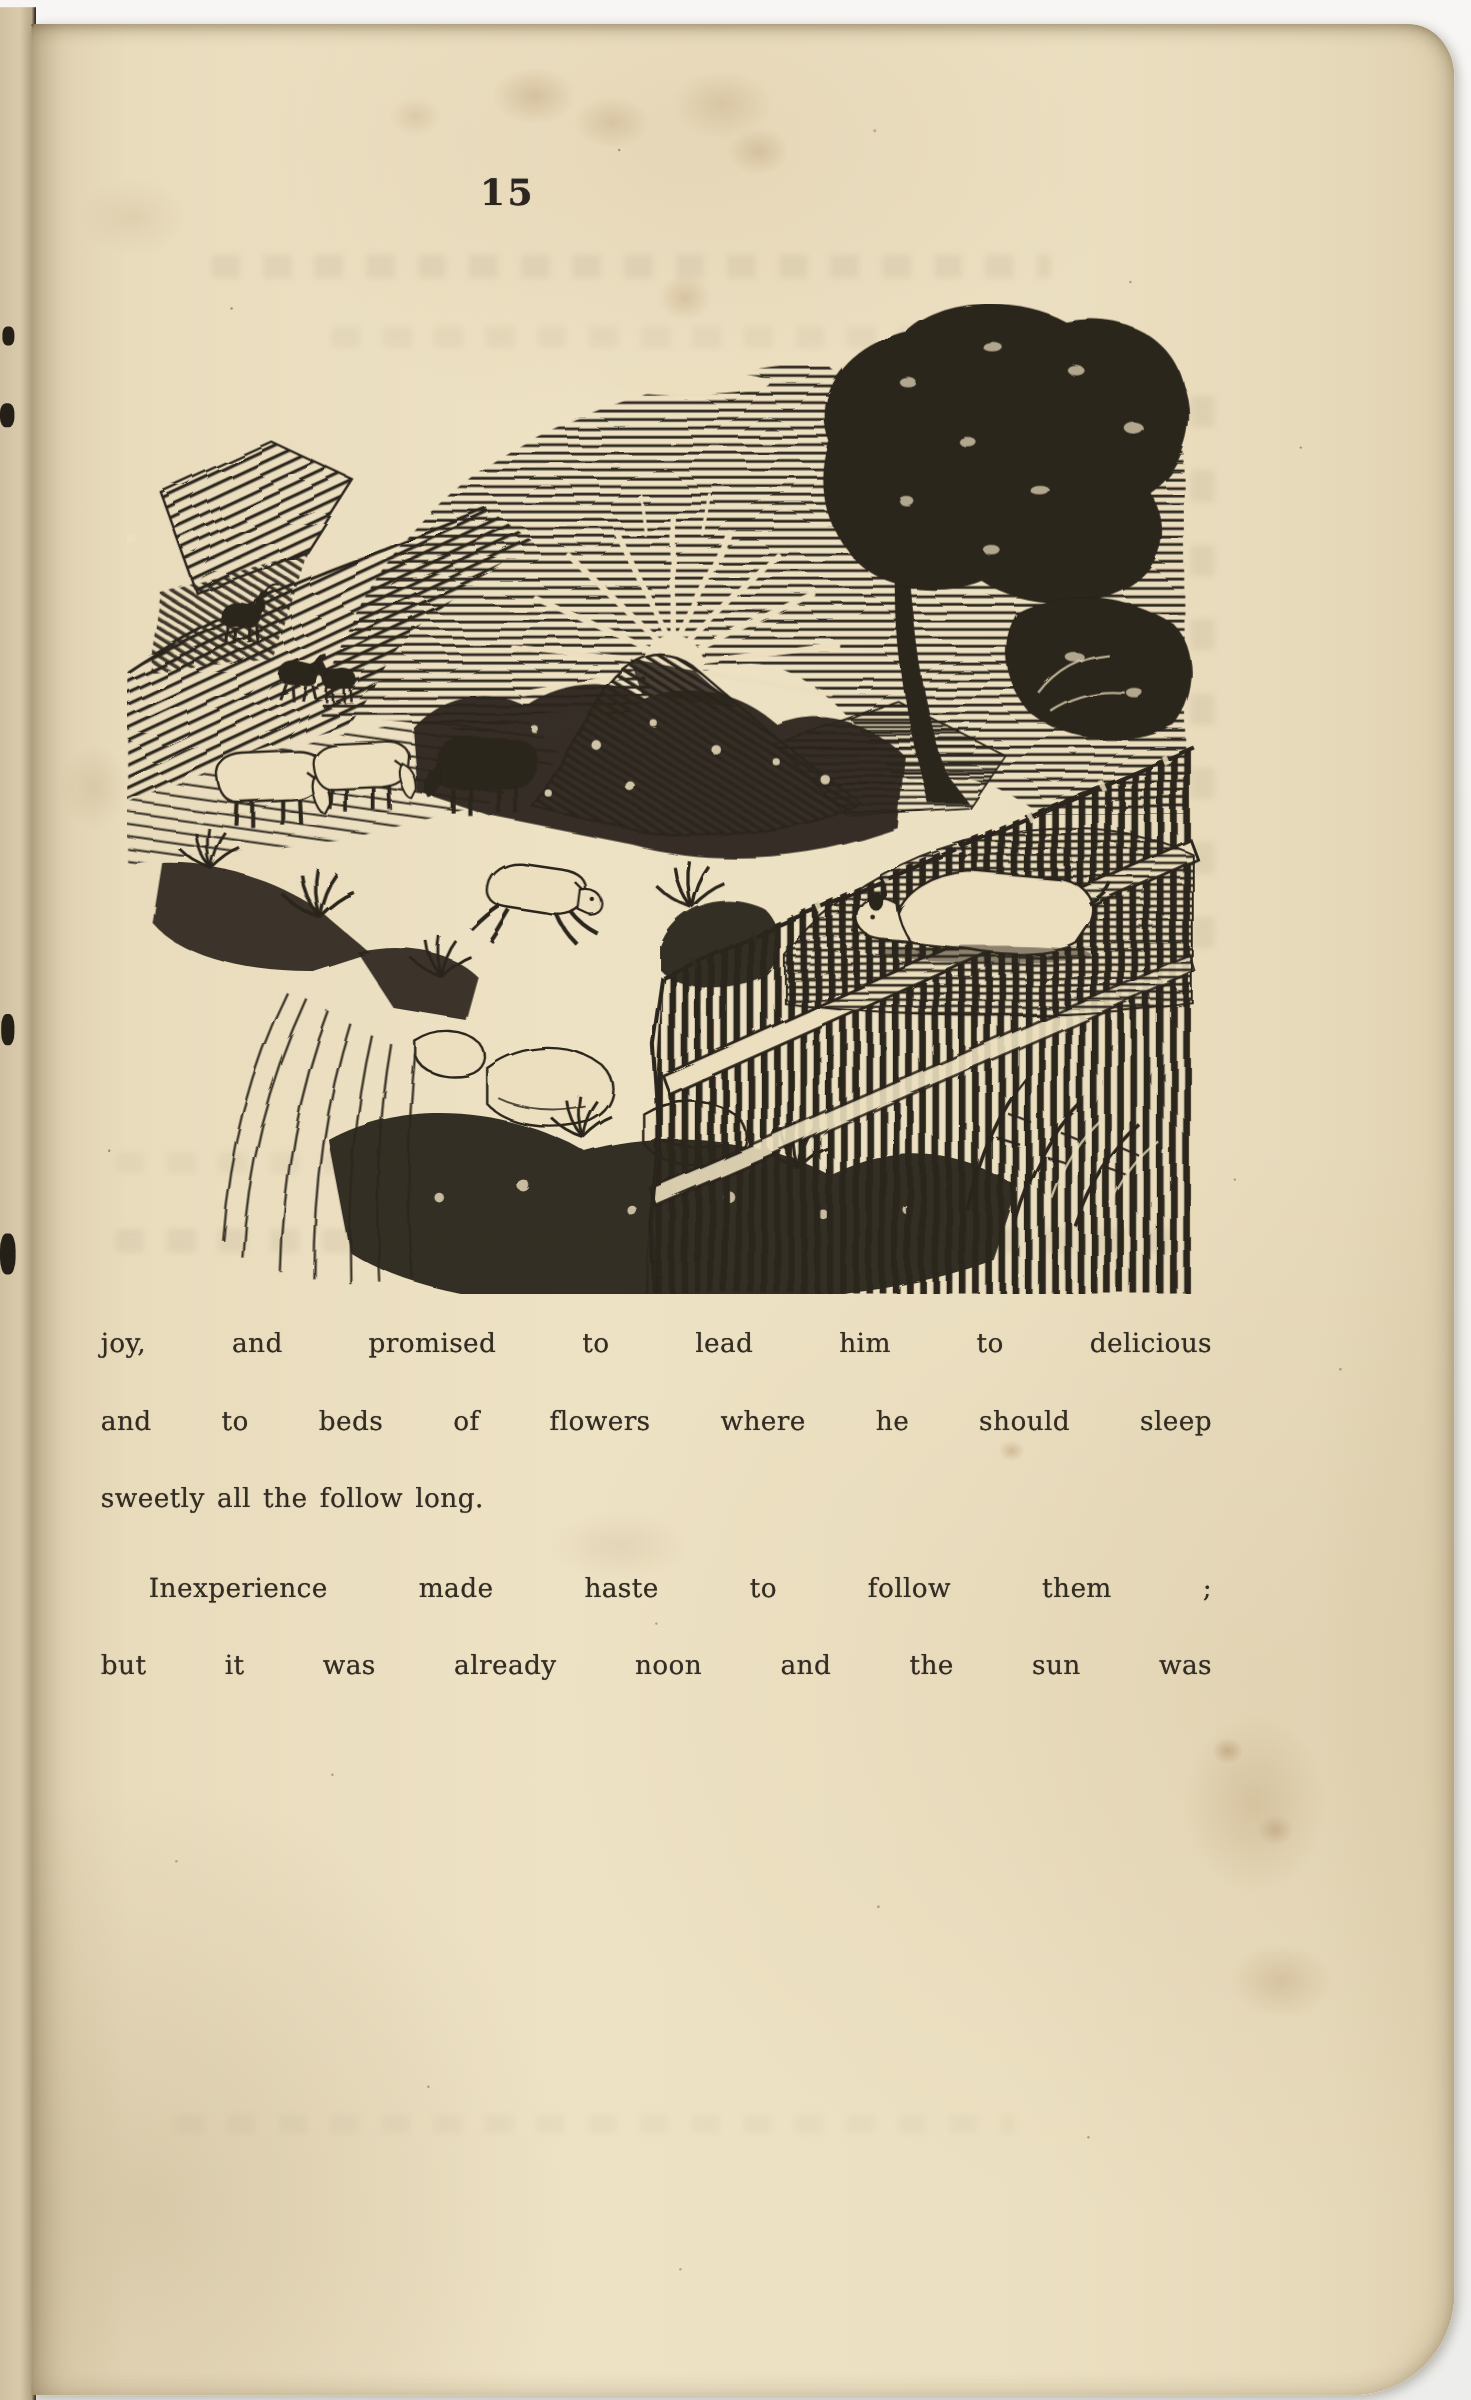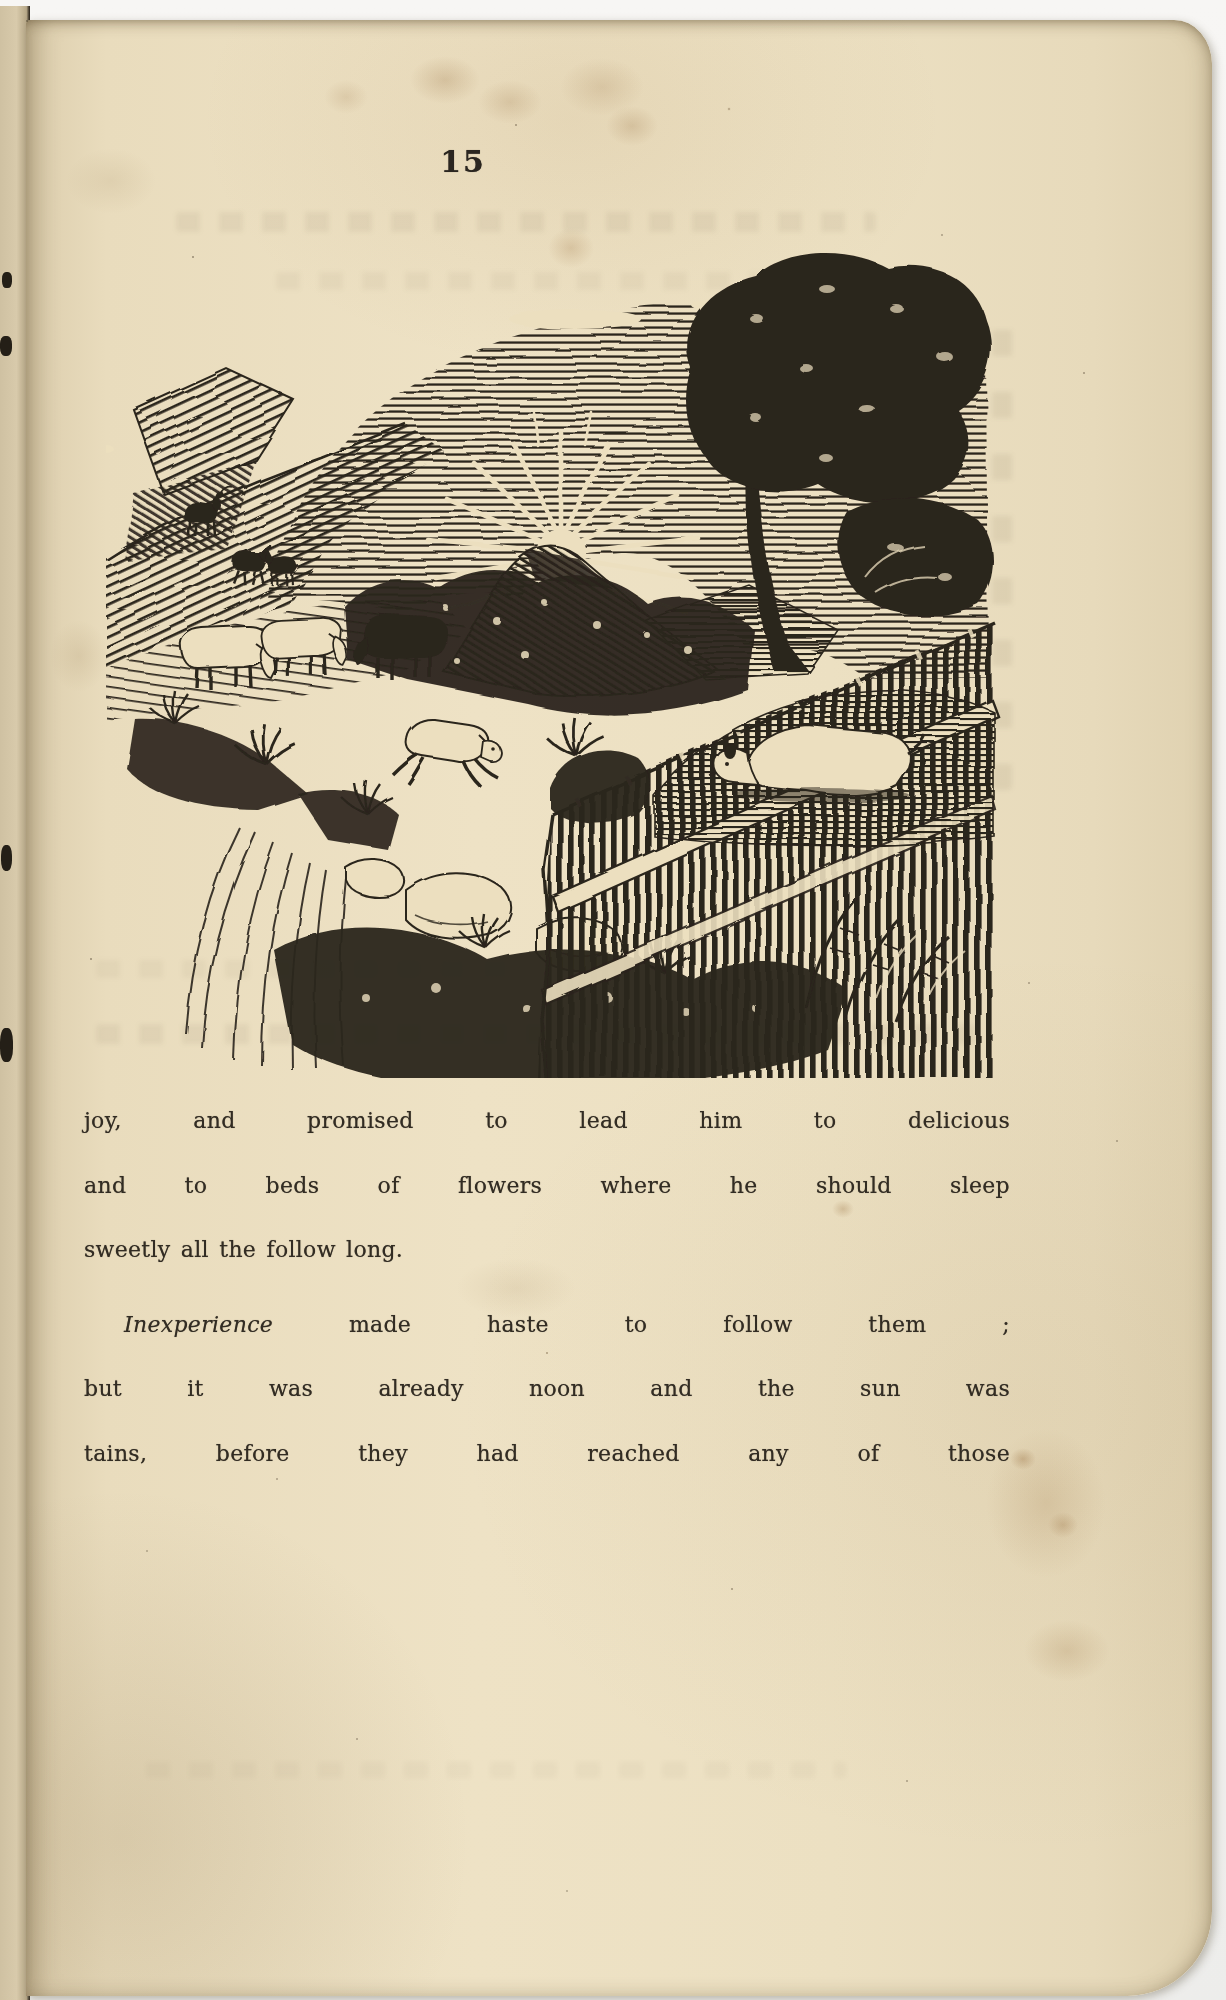--- a/index.html
+++ b/index.html
@@ -27,32 +27,32 @@
          background:repeating-linear-gradient(90deg,rgba(118,102,74,.16) 0 24px,rgba(118,102,74,0) 24px 43px);}
   .specks{position:absolute;left:0;top:0;width:2px;height:2px;border-radius:50%;background:rgba(70,58,40,.55);
           box-shadow:166px 236px 0 rgba(70,58,40,.5),489px 104px 0 rgba(70,58,40,.45),
           702px 88px 1px rgba(96,70,40,.5),915px 214px 0 rgba(70,58,40,.4),
           1057px 352px 0 rgba(70,58,40,.45),160px 704px 0 rgba(70,58,40,.4),
           64px 938px 0 rgba(70,58,40,.5),1002px 962px 0 rgba(70,58,40,.4),
           520px 1332px 0 rgba(96,70,40,.45),250px 1458px 0 rgba(70,58,40,.4),
           705px 1568px 0 rgba(70,58,40,.45),330px 1718px 0 rgba(70,58,40,.4),
           880px 1760px 0 rgba(70,58,40,.4),540px 1870px 0 rgba(70,58,40,.35),
           120px 1530px 0 rgba(70,58,40,.35),1090px 1120px 0 rgba(70,58,40,.4);}
-  .pageno{position:absolute;left:394px;top:124px;width:86px;text-align:center;
+  .pageno{position:absolute;left:374px;top:124px;width:86px;text-align:left;
           font-size:30px;font-weight:bold;letter-spacing:2px;color:#2b2620;
           text-shadow:0 0 .7px rgba(43,38,32,.75);}
   .engraving{position:absolute;left:80px;top:228px;width:900px;height:830px;}
   .textblock{position:absolute;left:58px;top:1069px;width:926px;
              font-size:22px;color:#322c23;letter-spacing:.3px;word-spacing:3px;
              text-shadow:0 0 .7px rgba(50,44,35,.65);}
   .line{height:64.6px;line-height:64.6px;text-align:justify;text-align-last:justify;white-space:nowrap;}
   .line.endline{text-align-last:left;}
   .para2{margin-top:10px;}
   .indent{text-indent:40px;}
-  .lead-i{font-style:italic;}
+  .lead-i{}
 </style>
 </head>
 <body>
 
 <div class="photo">
 
   <div class="underpage"></div>
   <div class="underpage-mark" style="left:2px;top:272px;width:10px;height:16px;"></div>
   <div class="underpage-mark" style="left:0;top:336px;width:12px;height:20px;"></div>
   <div class="underpage-mark" style="left:1px;top:845px;width:11px;height:26px;"></div>
@@ -354,18 +354,17 @@
 
     <div class="textblock">
       <div class="para1">
         <div class="line">joy, and promised to lead him to delicious</div>
         <div class="line">and to beds of flowers where he should sleep</div>
         <div class="line endline">sweetly all the follow long.</div>
       </div>
       <div class="para2">
         <div class="line indent"><span class="lead-i">Inexperience</span><span> made haste to follow them ;</span></div>
         <div class="line">but it was already noon and the sun was</div>
-        <div class="line">tains, before they had reached any of those</div>
       </div>
     </div>
 
   </div>
 </div>
 
 </body></html>

